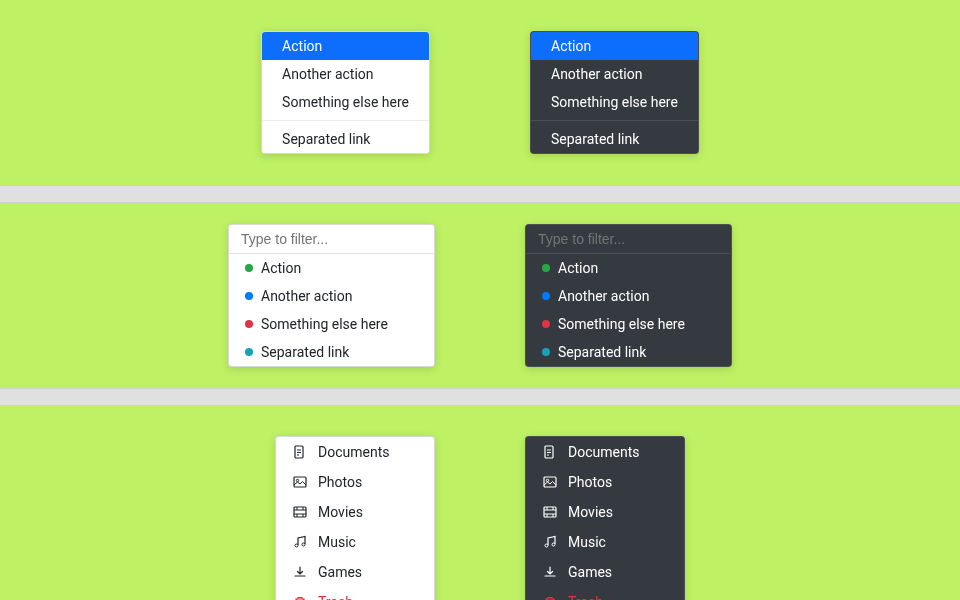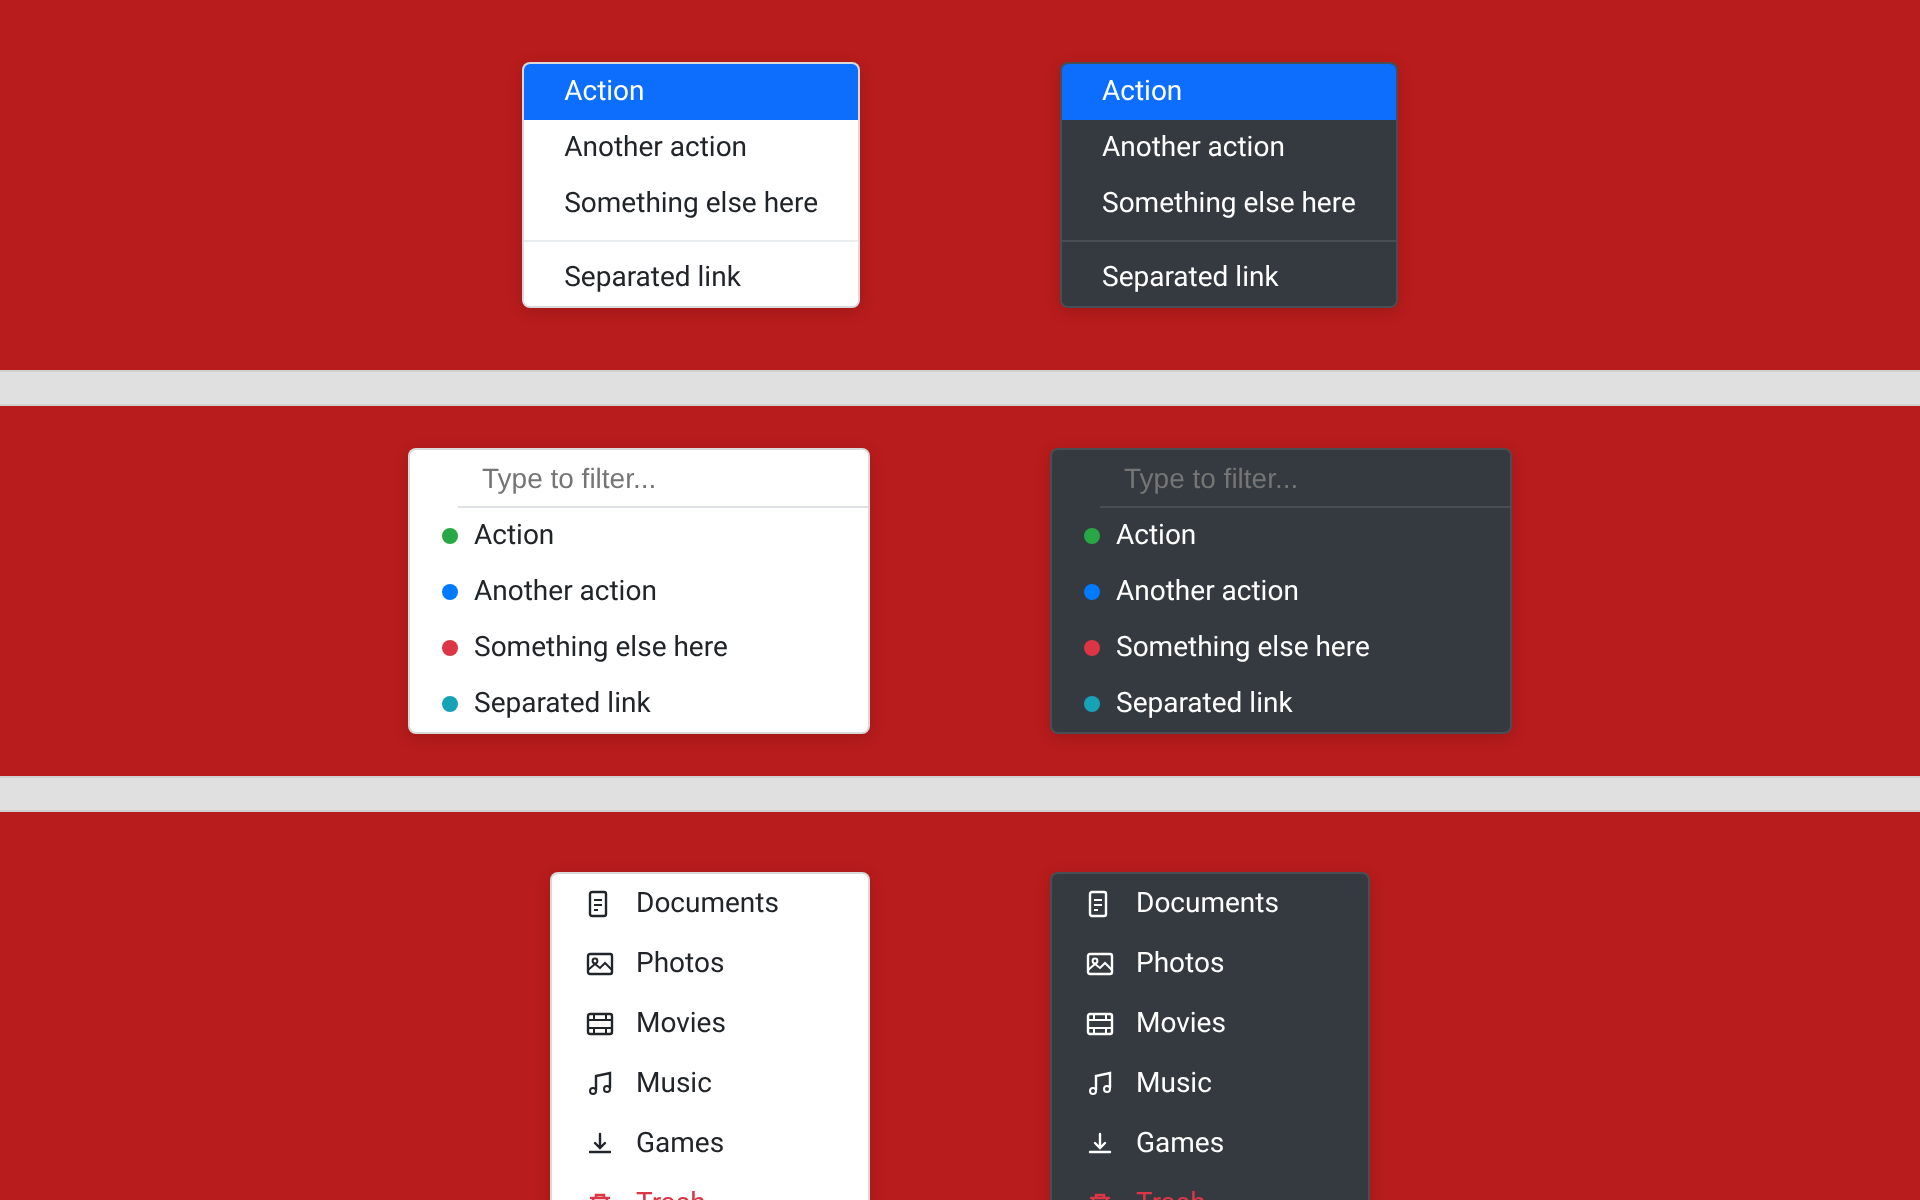--- a/index.html
+++ b/index.html
@@ -9,21 +9,21 @@
       background: #f8f9fa;
       width: 960px;
       height: 600px;
       overflow: hidden;
       position: relative;
     }
 
     
     .section {
       position: relative;
-      background: #b91c1c;
+      background: #bef264;
     }
     .section-divider {
       background: #e0e0e0;
       height: 18px;
       border-top: 1px solid #d0d0d0;
       border-bottom: 1px solid #d0d0d0;
     }
 
     
     .dropdown-menu {
@@ -118,21 +118,20 @@
       border: 1px solid rgba(255,255,255,0.1);
     }
     .filter-input {
       width: 100%;
       padding: 6px 12px;
       border: none;
       border-bottom: 1px solid #dee2e6;
       outline: none;
       font-size: 14px;
       background: transparent;
-      margin-left: 24px;
     }
     .filter-dropdown.light .filter-input {
       color: #212529;
       background: #fff;
     }
     .filter-dropdown.dark .filter-input {
       color: #adb5bd;
       background: #343a40;
       border-bottom-color: rgba(255,255,255,0.1);
     }

